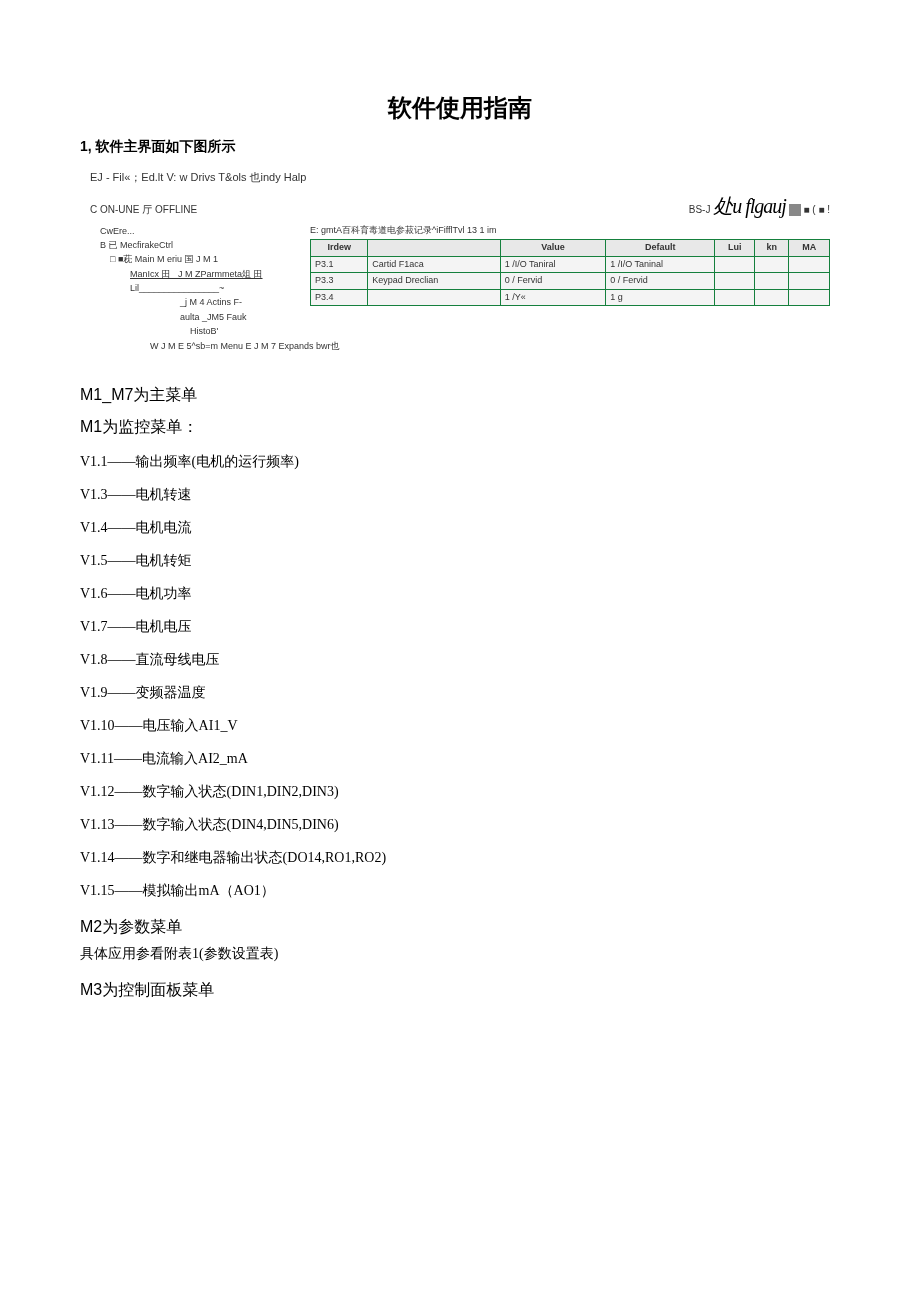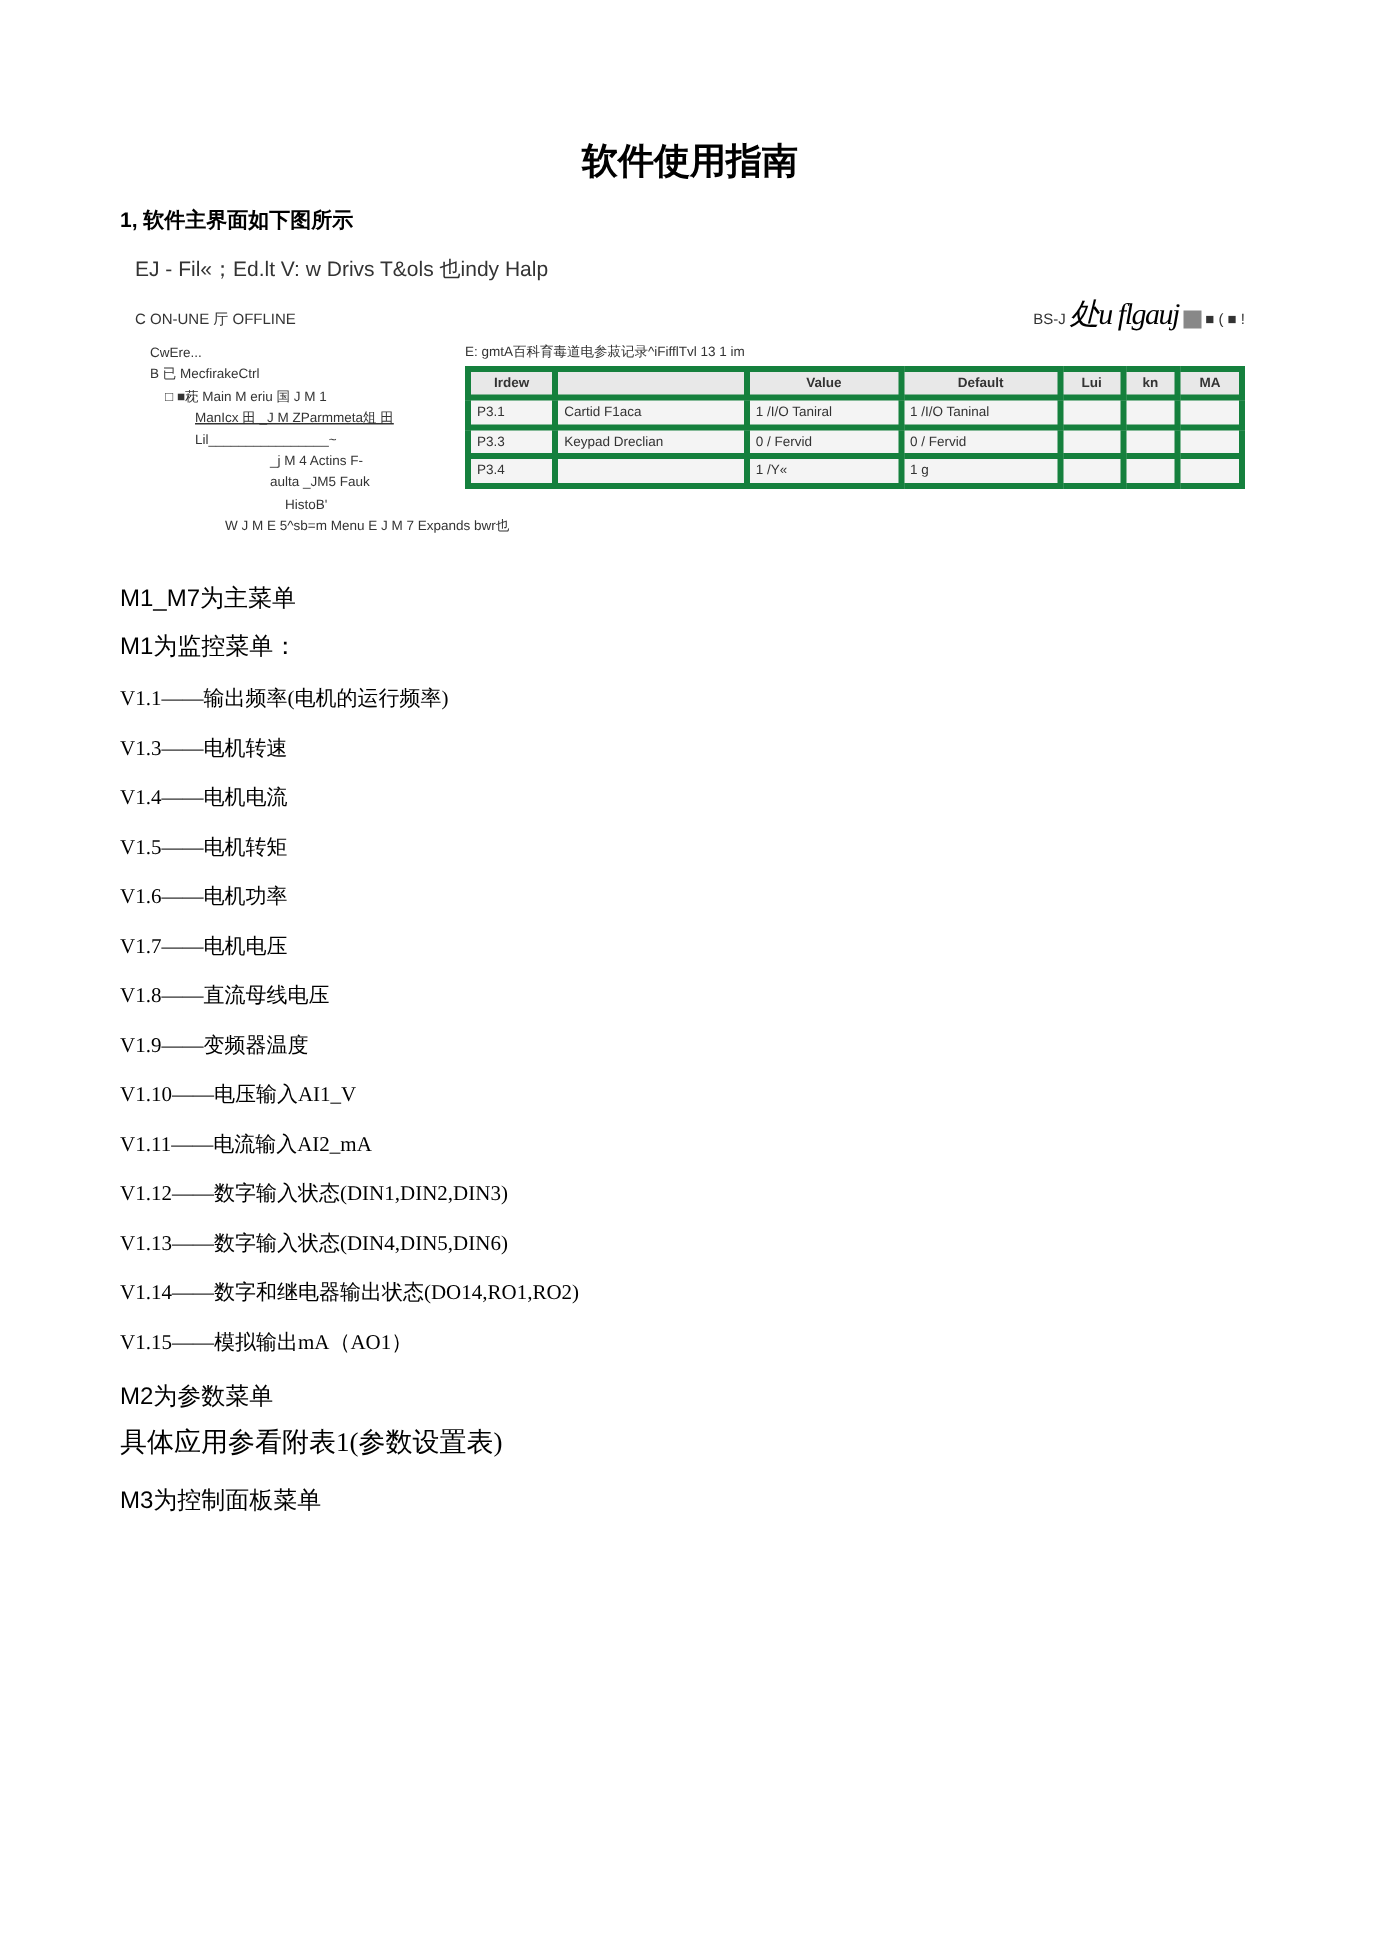--- a/index.html
+++ b/index.html
@@ -33,21 +33,21 @@
   }
   .ss-titlebar {
     background: #0a3e9a;
     color: #fff;
     padding: 3px 6px;
     font-weight: bold;
     font-size: 10px;
   }
   .ss-menubar {
     padding: 2px 10px;
-    font-size: 14px;
+    font-size: 11px;
     color: #333;
   }
   .ss-toolbar {
     padding: 3px 10px;
     font-size: 10px;
     color: #333;
     display: flex;
     justify-content: space-between;
     align-items: baseline;
   }
@@ -82,41 +82,41 @@
   .ss-caption {
     font-size: 9px;
     margin-bottom: 2px;
   }
   table.param {
     border-collapse: collapse;
     width: 100%;
     font-size: 9px;
   }
   table.param th, table.param td {
-    border: 4px solid #15803d;
+    border: 1px solid #15803d;
     padding: 1px 4px;
     text-align: left;
     background: #f4f4f4;
   }
   table.param th {
     background: #e8e8e8;
     text-align: center;
   }
   .menu-block { margin: 14px 0 0 0; }
   .menu-head {
     font-weight: normal;
     font-size: 16px;
     margin: 8px 0 4px 0;
     font-family: "SimHei", "黑体", sans-serif;
   }
   .menu-list p {
     margin: 12px 0;
     font-size: 14px;
   }
-  .body-text p { margin: 2px 0; font-size: 18px;}
+  .body-text p { margin: 2px 0; font-size: 14px;}
   .u { text-decoration: underline; }
   .gray-sq {
     display:inline-block;
     width:12px; height:12px;
     background:#888;
     vertical-align:middle;
   }
 </style>
 </head>
 <body>

